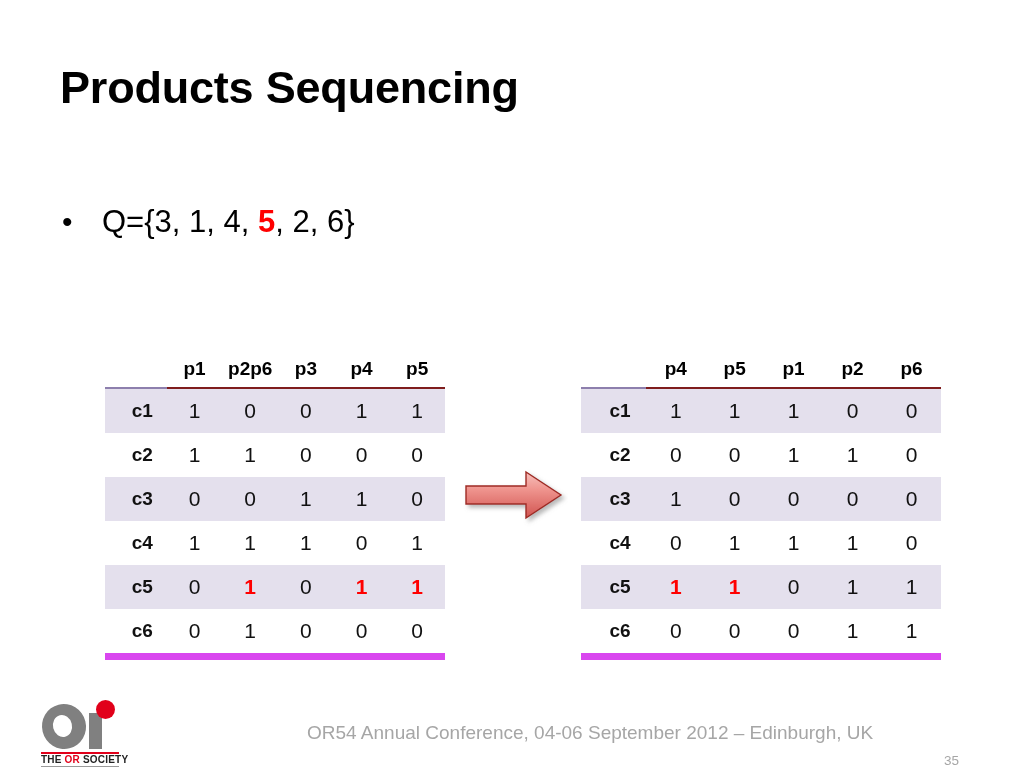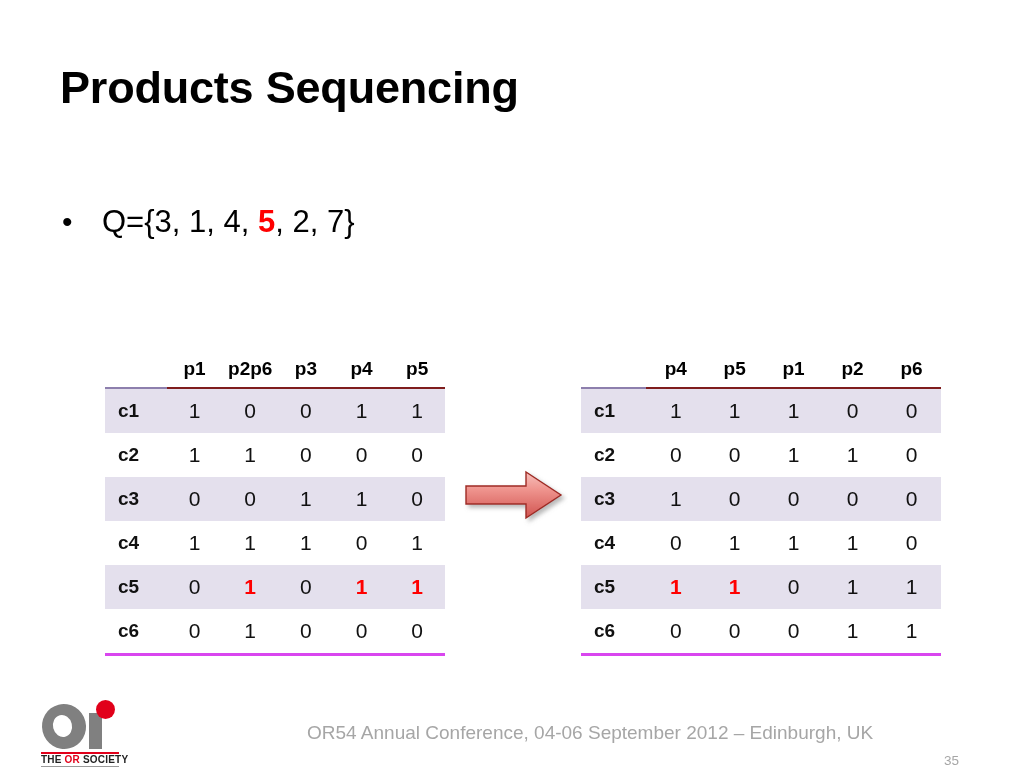--- a/index.html
+++ b/index.html
@@ -83,28 +83,28 @@
   .matrix tbody td {
     text-align: center;
     padding: 10px 0 10px 0;
     font-size: 21px;
     font-weight: normal;
     color: #111111;
   }
   .matrix tbody td.rowhead {
     font-weight: bold;
     font-size: 19px;
-    text-align: left;
+    text-align: center;
     padding-left: 13px;
   }
   .matrix tbody tr.band td {
     background: #e4e0ed;
   }
   .matrix tbody tr.last td {
-    border-bottom: 3px solid #d946ef;
+    border-bottom: 7px solid #d946ef;
   }
   .matrix td.red {
     color: #ff0000;
     font-weight: bold;
   }
 
   
   .matrix col.c-head { width: 62px; }
   .matrix col.c-val  { width: 56px; }
 
@@ -197,21 +197,21 @@
 </style>
 </head>
 <body>
 
 <div class="slide">
 
   <div class="slide-title">Products Sequencing</div>
 
   <div class="bullet-row">
     <span class="bullet-mark">•</span>
-    <span class="bullet-text"><span>Q={3, 1, 4, </span><span class="hl-red">5</span><span>, 2, 7}</span></span>
+    <span class="bullet-text"><span>Q={3, 1, 4, </span><span class="hl-red">5</span><span>, 2, 6}</span></span>
   </div>
 
   <table class="matrix rule-top" id="table-left">
     <colgroup>
       <col class="c-head">
         <col class="c-val">
         <col class="c-val">
         <col class="c-val">
         <col class="c-val">
         <col class="c-val">

